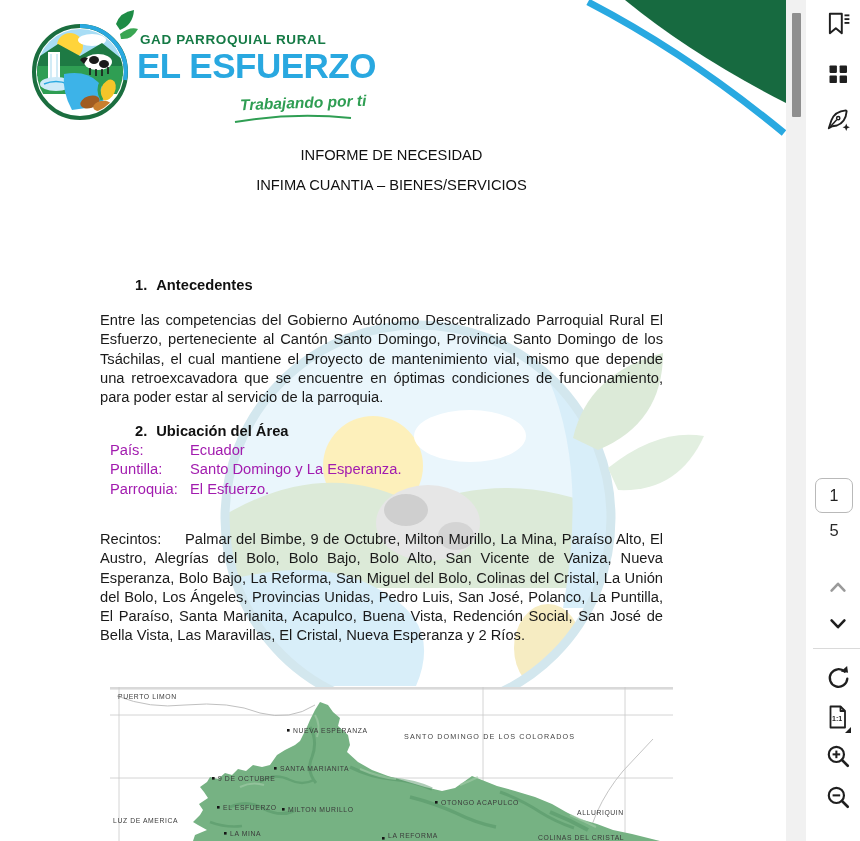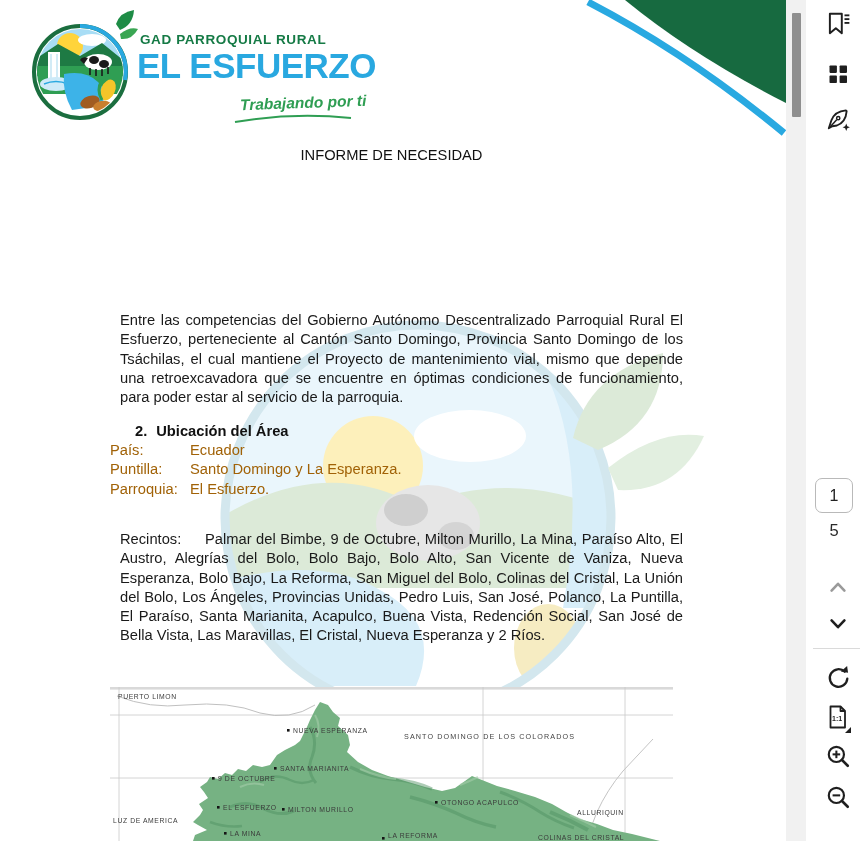--- a/index.html
+++ b/index.html
@@ -19,28 +19,28 @@
   .title1 { top:147px; }
   .title2 { top:177px; }
   .title3 { top:206px; line-height:20.4px; }
 
   .sec-head { position:absolute; left:110px; width:563px; padding-left:25px;
               font-weight:bold; font-size:14.7px; color:#111; }
   .sec1 { top:277px; }
   .sec2 { top:423px; }
   .sec-head .num { margin-right:9px; }
 
-  .para { position:absolute; left:120px; width:563px; font-size:14.7px; color:#1a1a1a;
+  .para { position:absolute; left:100px; width:563px; font-size:14.7px; color:#1a1a1a;
           text-align:justify; line-height:19.3px; }
   .para1 { top:311px; }
   .recintos { top:530px; }
   .hang { display:inline-block; width:85px; }
 
   .loc-rows { position:absolute; left:110px; top:442px; width:563px;
-              font-size:14.7px; color:#a16207; }
+              font-size:14.7px; color:#a21caf; }
   .loc-row { height:19.4px; }
   .loc-label { display:inline-block; width:80px; }
 
   .map { position:absolute; left:110px; top:687px; width:563px; height:154px; z-index:4; background:#fff; }
   .map text { font-family:"Liberation Sans", sans-serif; font-size:6.8px; fill:#3a3a3a; letter-spacing:0.6px; }
   .map text.region { font-size:7.2px; letter-spacing:1.1px; fill:#444; }
 
   
   .scrollbar { position:absolute; left:786px; top:0; width:20px; height:841px; background:#f1f1f1; }
   .scroll-thumb { position:absolute; left:6px; top:13px; width:9px; height:104px; background:#8f8f8f; border-radius:1px; }
@@ -138,21 +138,25 @@
       <div class="logo-type">GAD PARROQUIAL RURAL</div>
       <div class="logo-name">EL ESFUERZO</div>
       <div class="logo-slogan">Trabajando por ti</div>
       <svg class="slogan-swoosh" width="120" height="10" viewBox="0 0 120 10">
         <path d="M2 8 Q60 -2 118 4" fill="none" stroke="#2f9e53" stroke-width="2"></path>
       </svg>
     </div>
 
     <div class="content">
       <div class="t-center title1">INFORME DE NECESIDAD</div>
-
+      <div class="t-center title2">INFIMA CUANTIA – BIENES/SERVICIOS</div>
+
+      <div class="sec-head sec1">
+        <span class="num">1.</span><span>Antecedentes</span>
+      </div>
 
       <p class="para para1">Entre las competencias del Gobierno Autónomo Descentralizado Parroquial Rural El Esfuerzo, perteneciente al Cantón Santo Domingo, Provincia Santo Domingo de los Tsáchilas, el cual mantiene el Proyecto de mantenimiento vial, mismo que depende una retroexcavadora que se encuentre en óptimas condiciones de funcionamiento, para poder estar al servicio de la parroquia.</p>
 
       <div class="sec-head sec2">
         <span class="num">2.</span><span>Ubicación del Área</span>
       </div>
 
       <div class="loc-rows">
         <div class="loc-row">
           <span class="loc-label">País:</span><span>Ecuador</span>

